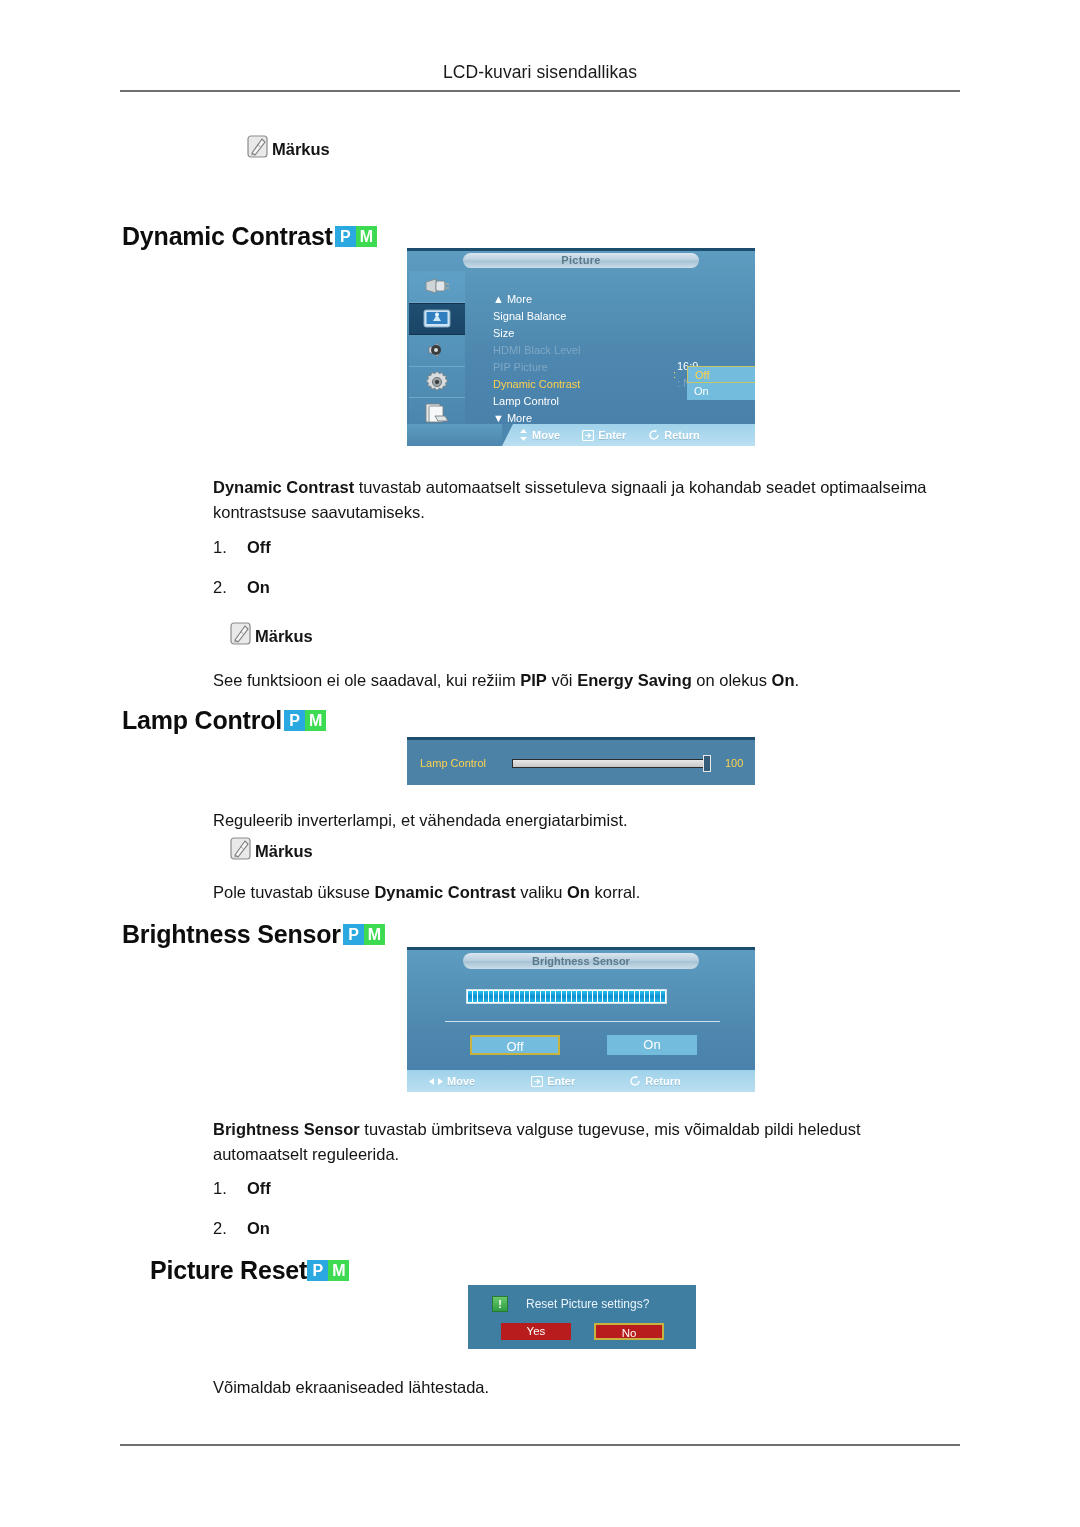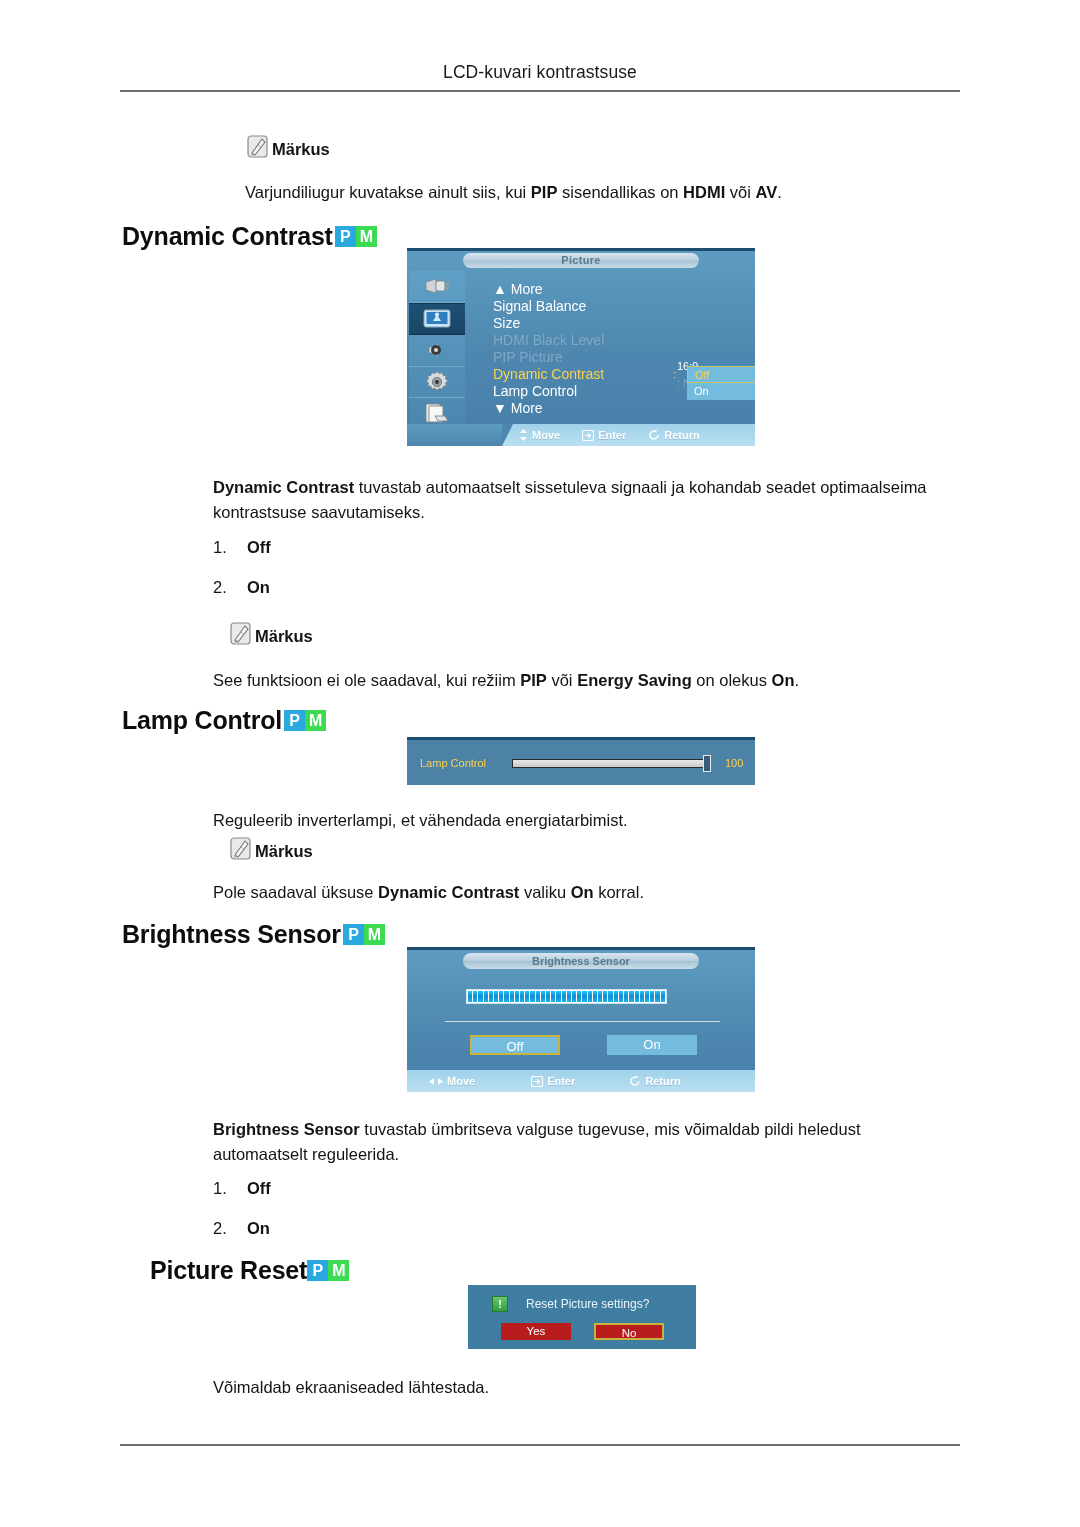--- a/index.html
+++ b/index.html
@@ -183,22 +183,23 @@
     top: 20px;
     right: 0;
     height: 153px;
   }
   .osd-row {
     position: absolute;
     left: 28px;
     height: 16.5px;
     line-height: 16.5px;
     color: #ffffff;
-    font-size: 14px;
+    font-size: 11px;
     white-space: nowrap;
+    margin-top: 10px;
   }
   .osd-row.dim { color: #7fa8c4; }
   .osd-row.hl { color: #ffd24d; }
   .osd-val {
     position: absolute;
     color: #ffffff;
     font-size: 11px;
     line-height: 16.5px;
     margin-top: 43px;
   }
@@ -455,39 +456,36 @@
     box-sizing: border-box;
   }
   .reset-btn.yes { left: 33px; width: 70px; }
   .reset-btn.no  { left: 126px; width: 70px; border: 2px solid #c9b33f; }
 </style>
 </head>
 <body>
 
 <div class="page">
 
-  <div class="page-header">LCD-kuvari kontrastsuse</div>
+  <div class="page-header">LCD-kuvari sisendallikas</div>
   <div class="header-rule"></div>
 
   <div class="note-block" style="left:245px; top:133px;">
     <div class="note-label">
       <span class="note-icon">
         <svg width="26" height="26" viewBox="0 0 26 26">
           <rect x="3" y="3" width="19" height="21" rx="3" fill="#e9e9e9" stroke="#8b8b8b" stroke-width="1.2"></rect>
           <path d="M7 20 L17 6 L20 9 L10 22 Z" fill="#f6f6f6" stroke="#7a7a7a" stroke-width="1.1"></path>
           <path d="M7 20 L10 22 L6.2 22.6 Z" fill="#9a9a9a"></path>
           <path d="M12 11 L15.5 14" stroke="#9a9a9a" stroke-width="0.9"></path>
         </svg>
       </span>
       <span>Märkus</span>
     </div>
   </div>
-  <div class="txt" style="left:245px; top:180px; width:700px;">
-    <span>Varjundiliugur kuvatakse ainult siis, kui </span><b>PIP</b><span> sisendallikas on </span><b>HDMI</b><span> või </span><b>AV</b><span>.</span>
-  </div>
 
   <div class="sec-head" style="left:122px; top:222px;">
     <span>Dynamic Contrast</span>
     <span class="badges">
       <span class="badge badge-p">P</span>
       <span class="badge badge-m">M</span>
     </span>
   </div>
 
   <div class="osd-picture">
@@ -635,21 +633,21 @@
           <rect x="3" y="3" width="19" height="21" rx="3" fill="#e9e9e9" stroke="#8b8b8b" stroke-width="1.2"></rect>
           <path d="M7 20 L17 6 L20 9 L10 22 Z" fill="#f6f6f6" stroke="#7a7a7a" stroke-width="1.1"></path>
           <path d="M7 20 L10 22 L6.2 22.6 Z" fill="#9a9a9a"></path>
           <path d="M12 11 L15.5 14" stroke="#9a9a9a" stroke-width="0.9"></path>
         </svg>
       </span>
       <span>Märkus</span>
     </div>
   </div>
   <div class="txt" style="left:213px; top:880px; width:745px;">
-    <span>Pole saadaval üksuse </span><b>Dynamic Contrast</b><span> valiku </span><b>On</b><span> korral.</span>
+    <span>Pole tuvastab üksuse </span><b>Dynamic Contrast</b><span> valiku </span><b>On</b><span> korral.</span>
   </div>
 
   <div class="sec-head" style="left:122px; top:920px;">
     <span>Brightness Sensor</span>
     <span class="badges">
       <span class="badge badge-p">P</span>
       <span class="badge badge-m">M</span>
     </span>
   </div>
 

